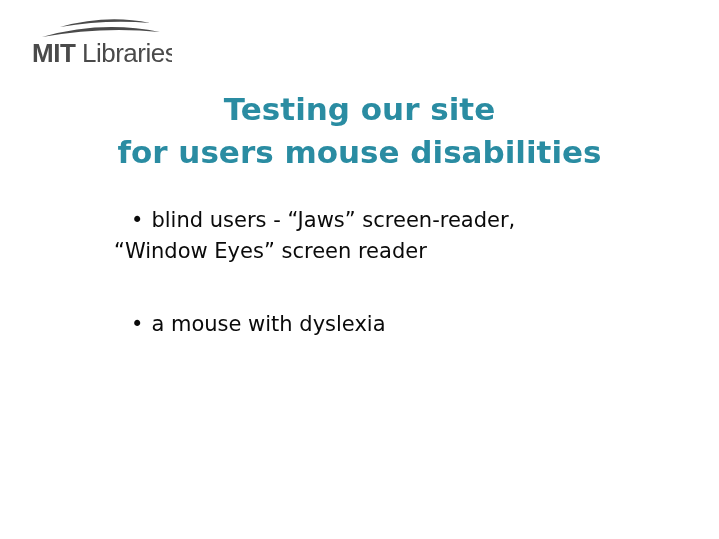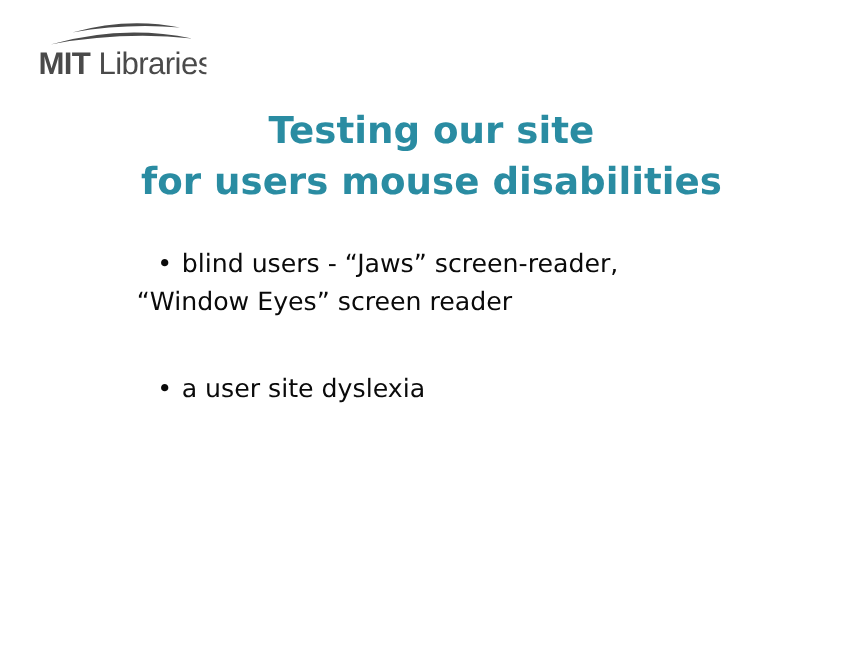--- a/index.html
+++ b/index.html
@@ -90,19 +90,19 @@
 for users mouse disabilities</div>
 
   <div class="content">
 
     <p class="bullet-item">
       <span class="bullet-glyph">•</span><span class="bullet-text">blind users - “Jaws” screen-reader,
 “Window Eyes” screen reader</span>
     </p>
 
     <p class="bullet-item">
-      <span class="bullet-glyph">•</span><span class="bullet-text">a user site dyslexia</span>
+      <span class="bullet-glyph">•</span><span class="bullet-text">a mouse with dyslexia</span>
     </p>
 
 
   </div>
 
 </div>
 
 </body></html>

